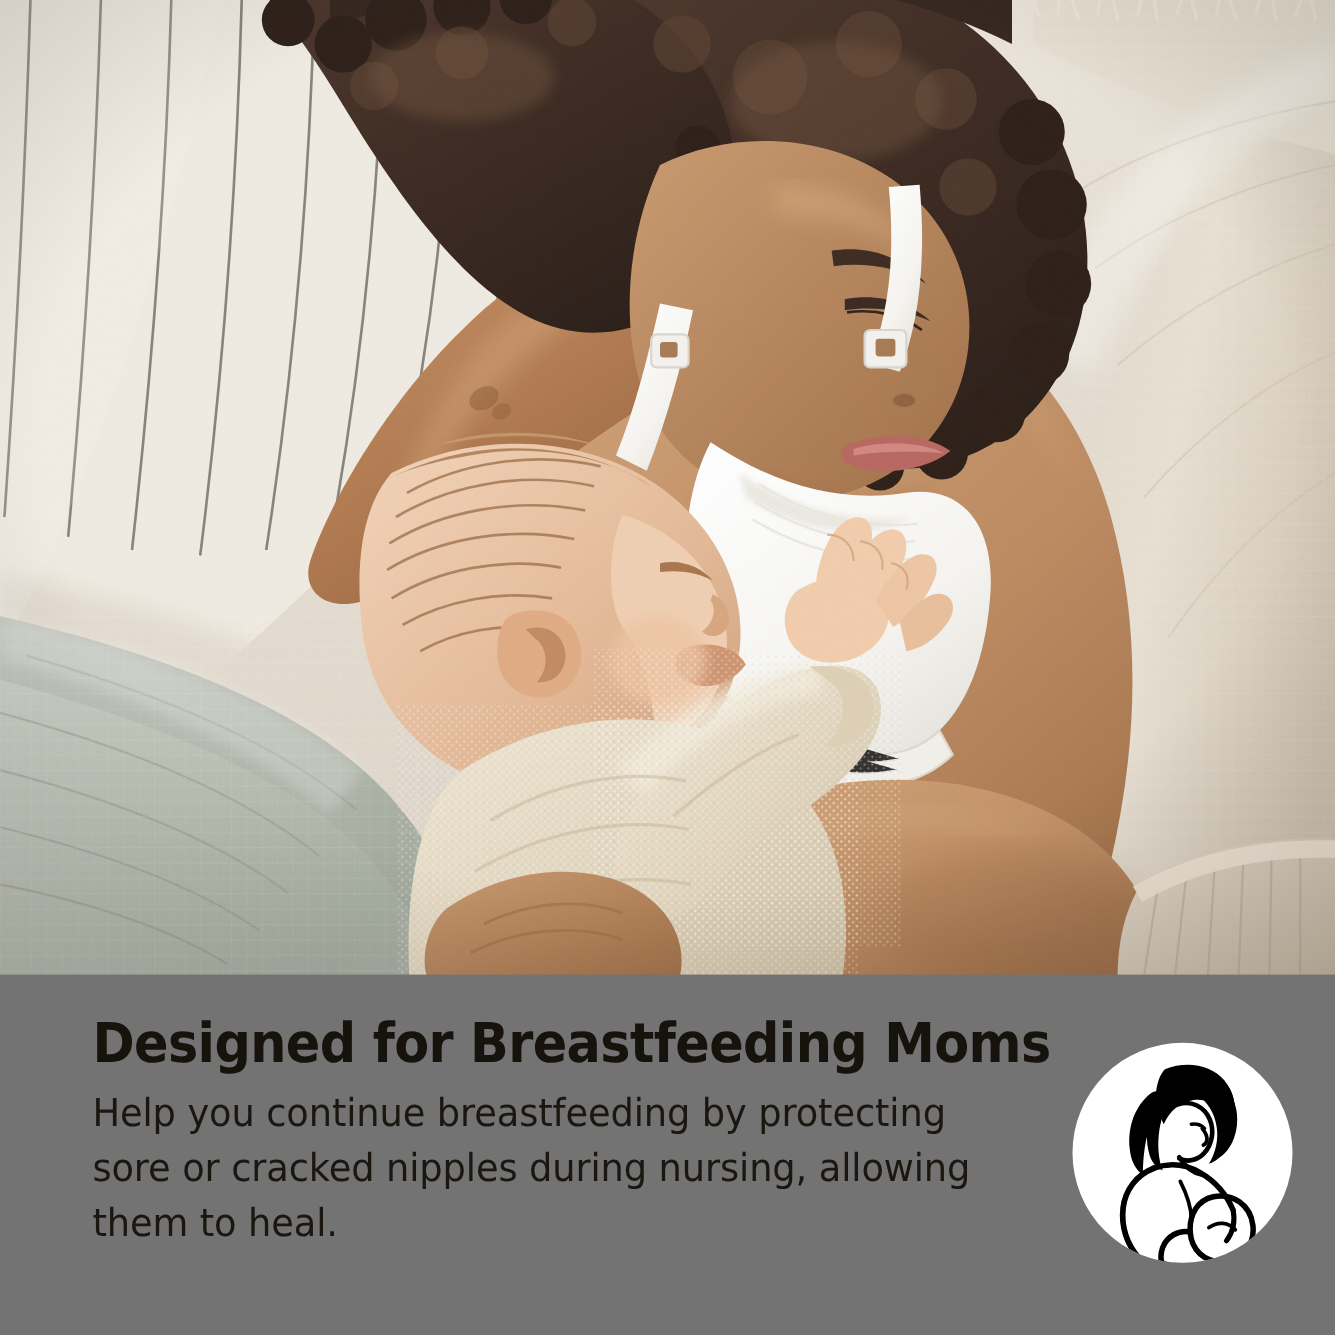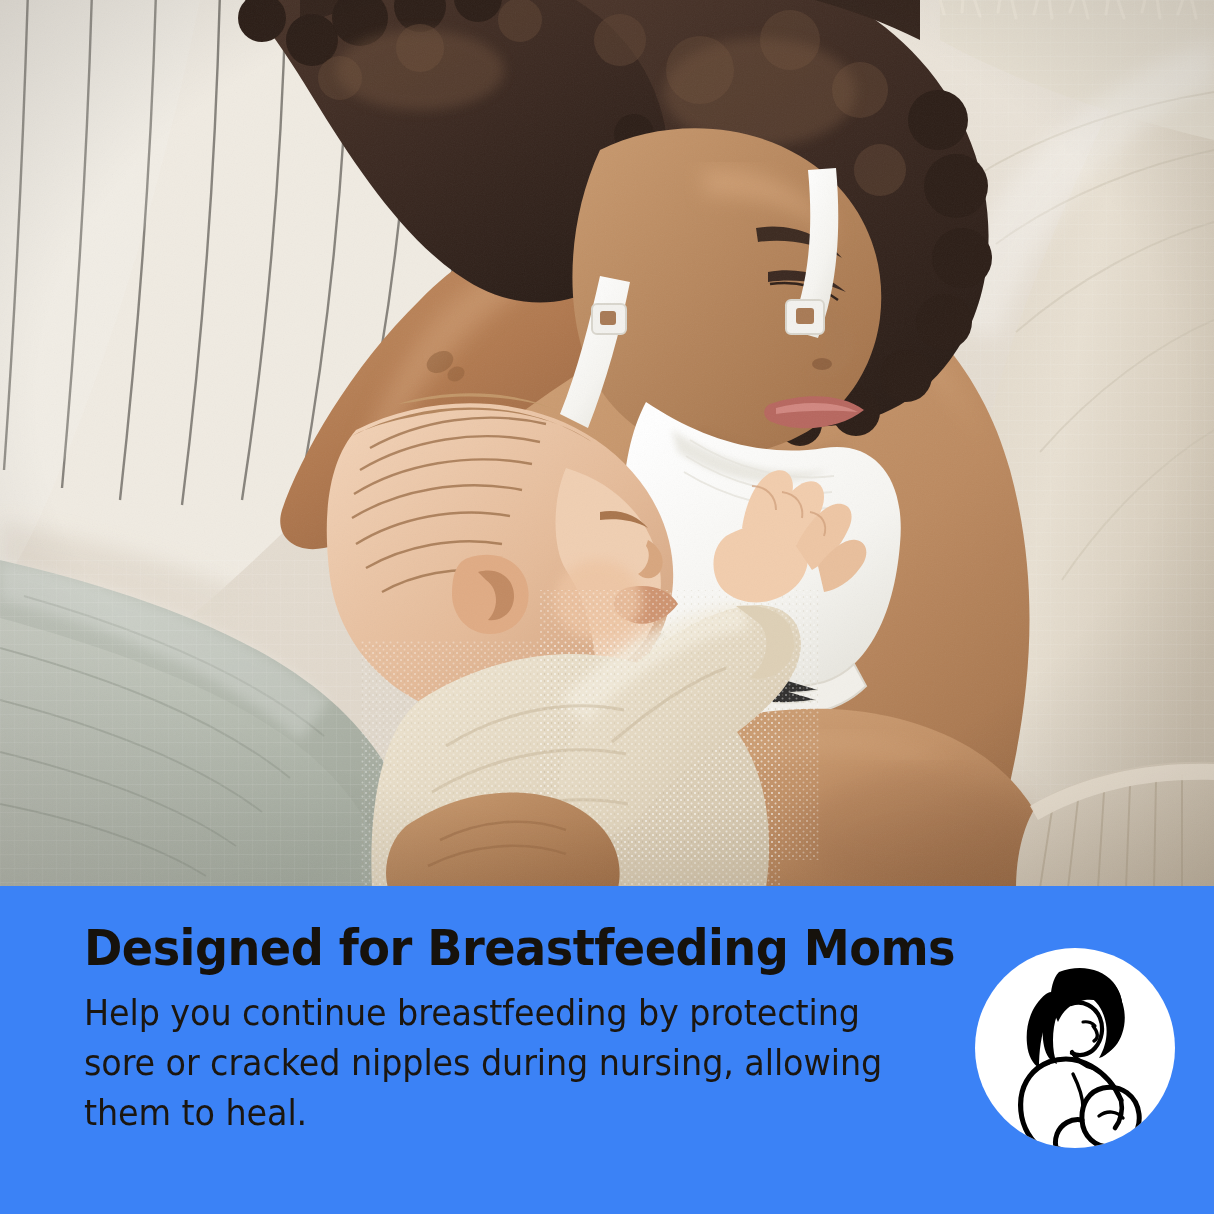--- a/index.html
+++ b/index.html
@@ -33,21 +33,21 @@
   }
   #photo svg { display: block; width: 1214px; height: 888px; }
 
   
   #caption-bar {
     position: absolute;
     left: 0;
     top: 886px;
     width: 1214px;
     height: 328px;
-    background: #3b82f6;
+    background: #737373;
   }
 
   #caption-text-block {
     position: absolute;
     left: 84px;
     top: 36px;
     width: 880px;
   }
 
   #headline {

